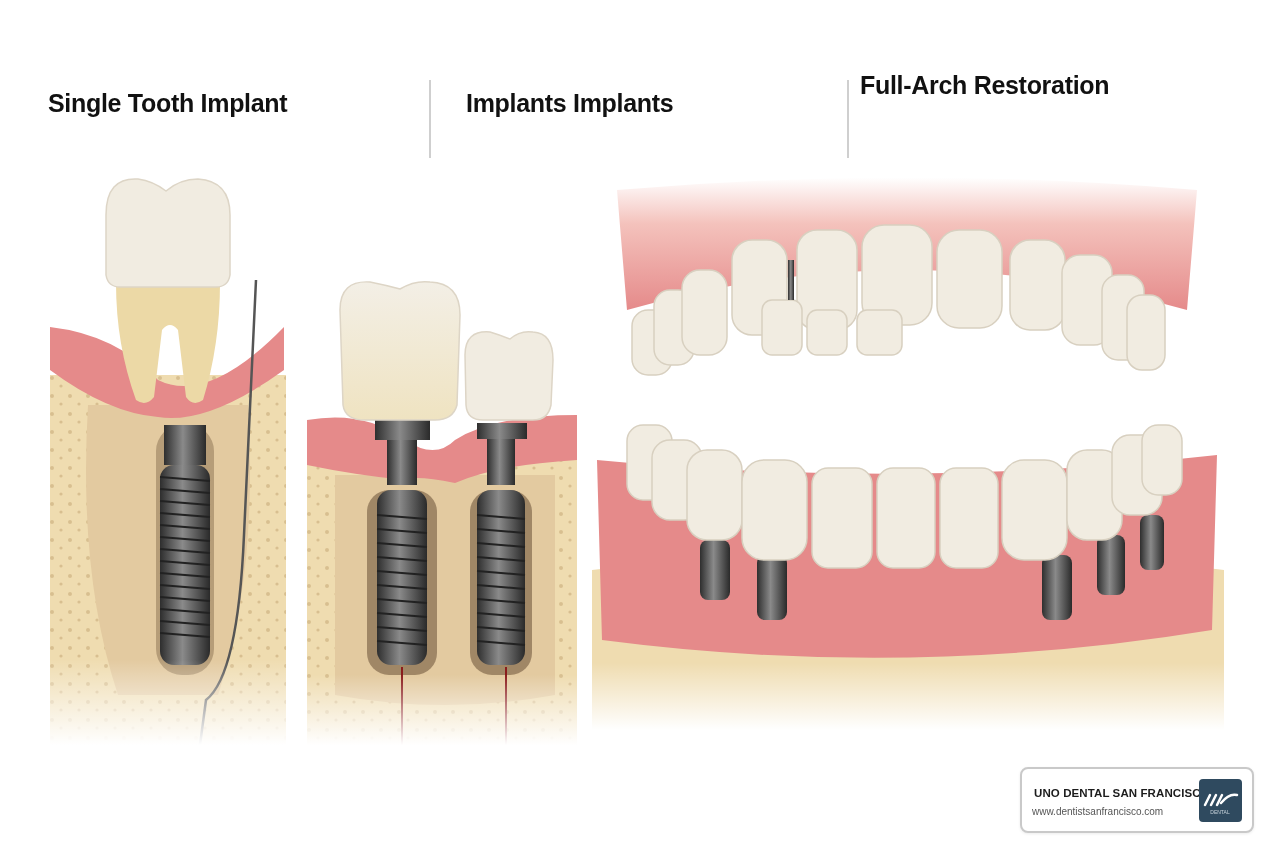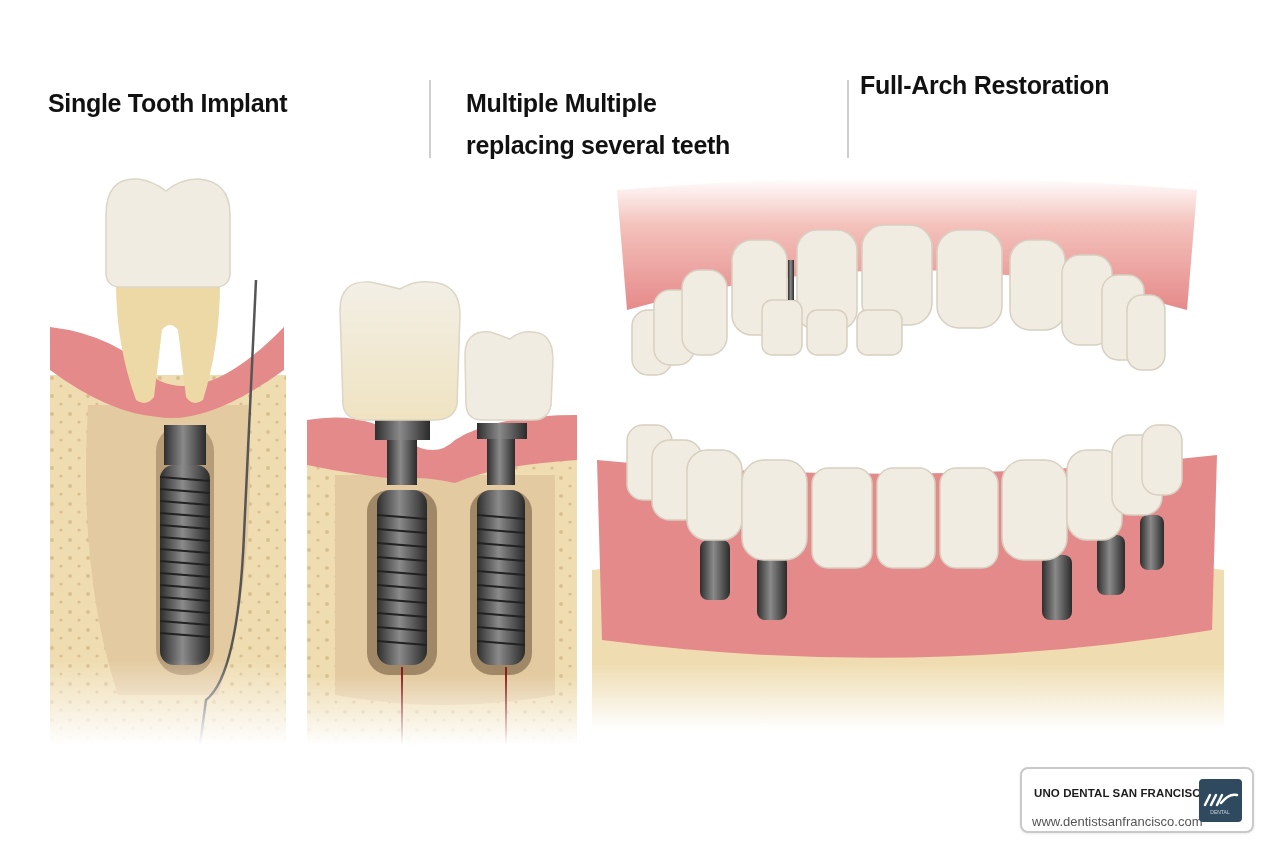--- a/index.html
+++ b/index.html
@@ -20,36 +20,35 @@
   .badge {
     position:absolute; left:1020px; top:767px; width:234px; height:66px;
     box-sizing:border-box; border:2px solid #c9c9c9; border-radius:8px;
     background:#ffffff; box-shadow:0 1px 3px rgba(0,0,0,0.08);
   }
   .badge-name {
     position:absolute; left:12px; top:18px; font-size:11.5px; font-weight:700;
     color:#1c1c1c; letter-spacing:0.1px; white-space:nowrap;
   }
   .badge-url {
-    position:absolute; left:10px; top:45px; font-size:13px; color:#555;
+    position:absolute; left:10px; top:37px; font-size:10px; color:#555;
     white-space:nowrap;
   }
   .badge-logo {
     position:absolute; right:10px; top:10px; width:43px; height:43px;
     background:#2f4a5f; border-radius:4px;
   }
 </style>
 </head>
 <body>
 
 <div class="heading" style="left:48px; top:82px;">Single Tooth Implant</div>
 <div class="divider" style="left:429px; top:80px; height:78px;"></div>
 <div class="heading" style="left:466px; top:82px;">
-  <div>Multiple Multiple</div>
-  <div>replacing several teeth</div>
+  <div>Implants Implants</div>
 </div>
 <div class="divider" style="left:847px; top:80px; height:78px;"></div>
 <div class="heading" style="left:860px; top:64px;">Full-Arch Restoration</div>
 
 <div class="panel" style="left:48px; top:175px; width:240px; height:570px;">
   <svg width="240" height="570" viewBox="0 0 240 570">
     <defs>
       <linearGradient id="fade1" x1="0" y1="0" x2="0" y2="1">
         <stop offset="0.85" stop-color="#fff" stop-opacity="0"></stop>
         <stop offset="1" stop-color="#fff" stop-opacity="1"></stop>

